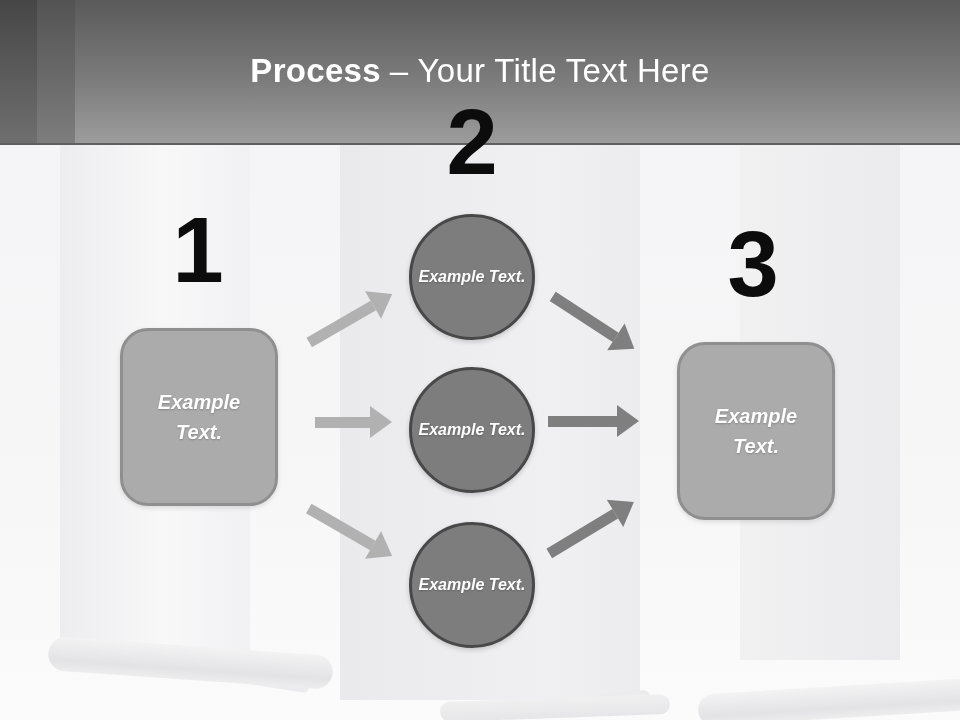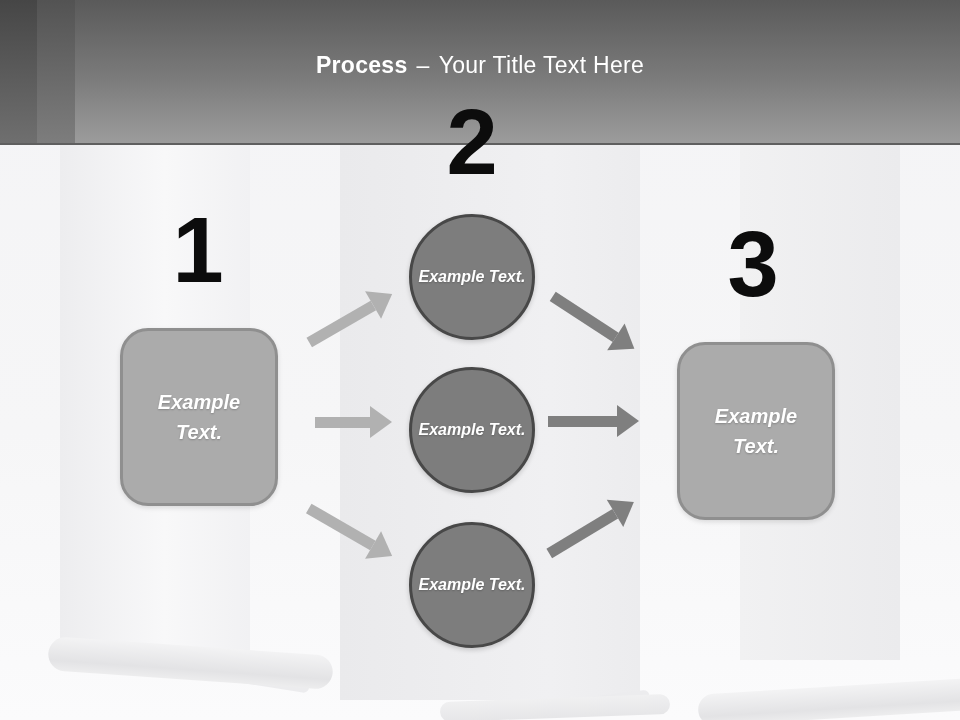--- a/index.html
+++ b/index.html
@@ -13,21 +13,21 @@
     position:absolute;left:0;top:0;width:960px;height:143px;
     background:linear-gradient(180deg,#5a5a5a 0%,#7b7b7b 55%,#9c9c9c 100%);
     border-bottom:2px solid #5f5f5f;
   }
   .stripe1{position:absolute;left:0;top:0;width:37px;height:100%;
     background:linear-gradient(180deg,#464646,#6f6f6f);}
   .stripe2{position:absolute;left:37px;top:0;width:38px;height:100%;
     background:linear-gradient(180deg,#535353,#7d7d7d);}
   .title{
     position:absolute;left:0;top:52px;width:100%;text-align:center;
-    color:#ffffff;font-size:23px;letter-spacing:.3px;white-space:nowrap;
+    color:#ffffff;font-size:33px;letter-spacing:.3px;white-space:nowrap;
   }
   .title .bold{font-weight:700;}
   .title .dash{font-weight:400;margin:0 9px;}
   .title .rest{font-weight:400;}
   
   .backdrop div{position:absolute;}
   .panel-left{left:60px;top:143px;width:190px;height:508px;
     background:linear-gradient(90deg,#ededef 0%,#f8f8f9 55%,#f1f1f3 100%);}
   .panel-mid{left:340px;top:143px;width:300px;height:557px;
     background:linear-gradient(90deg,#eaeaec 0%,#f0f0f2 70%,#ececee 100%);}

